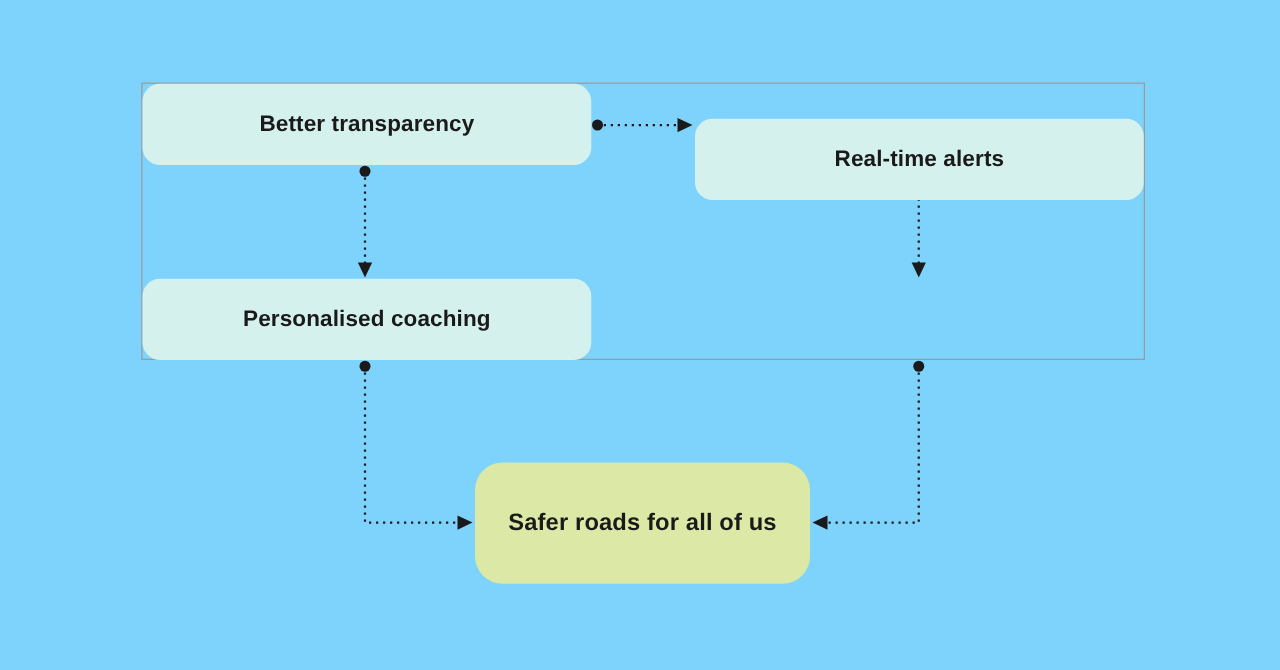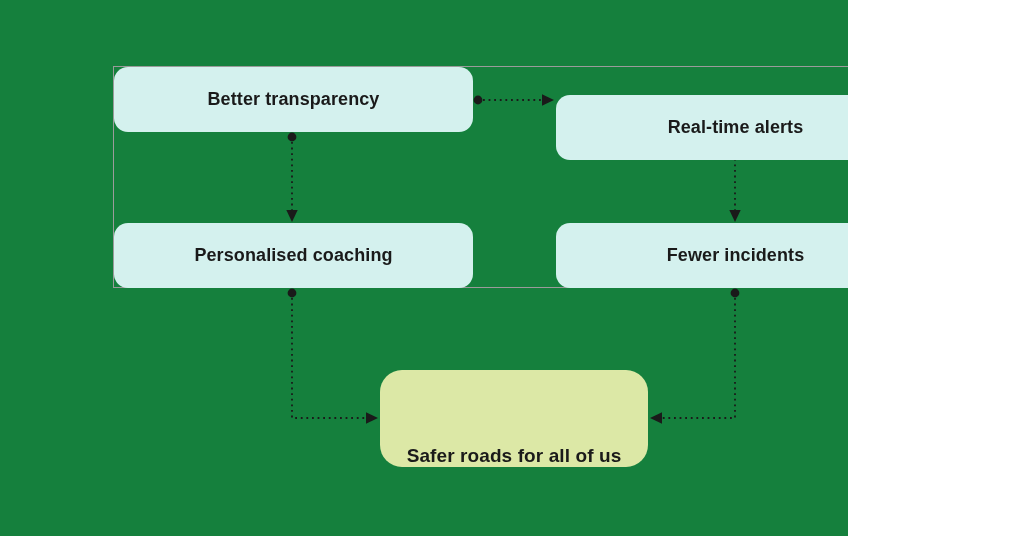--- a/index.html
+++ b/index.html
@@ -3,23 +3,23 @@
 <meta charset="utf-8">
 <style>
   html, body {
     margin: 0;
     padding: 0;
     background: #ffffff;
     font-family: "Liberation Sans", "DejaVu Sans", sans-serif;
   }
   .stage {
     position: relative;
-    width: 848px;
+    width: 1024px;
     height: 536px;
-    background: #15803d;
+    background: #7dd3fc;
     overflow: hidden;
   }
   .group-frame {
     position: absolute;
     left: 113px;
     top: 66px;
     width: 803px;
     height: 222px;
     border: 1px solid #9b9b9b;
     box-sizing: border-box;
@@ -44,21 +44,20 @@
     height: 65px;
   }
   .node-green {
     background: #dce8a6;
     border-radius: 22px;
     left: 380px;
     top: 370px;
     width: 268px;
     height: 97px;
     font-size: 19px;
-    align-items: flex-end;
   }
   #node-better-transparency   { left: 114px; top: 67px; }
   #node-real-time-alerts      { left: 556px; top: 67px; margin-top: 28px; }
   #node-personalised-coaching { left: 114px; top: 223px; }
   #node-fewer-incidents       { left: 556px; top: 223px; }
   svg.connectors {
     position: absolute;
     left: 0;
     top: 0;
     width: 1024px;
@@ -119,21 +118,18 @@
   </div>
 
   <div class="node node-cyan" id="node-real-time-alerts">
     <span>Real-time alerts</span>
   </div>
 
   <div class="node node-cyan" id="node-personalised-coaching">
     <span>Personalised coaching</span>
   </div>
 
-  <div class="node node-cyan" id="node-fewer-incidents">
-    <span>Fewer incidents</span>
-  </div>
 
   <div class="node node-green" id="node-safer-roads">
     <span>Safer roads for all of us</span>
   </div>
 
 </div>
 
 </body></html>

